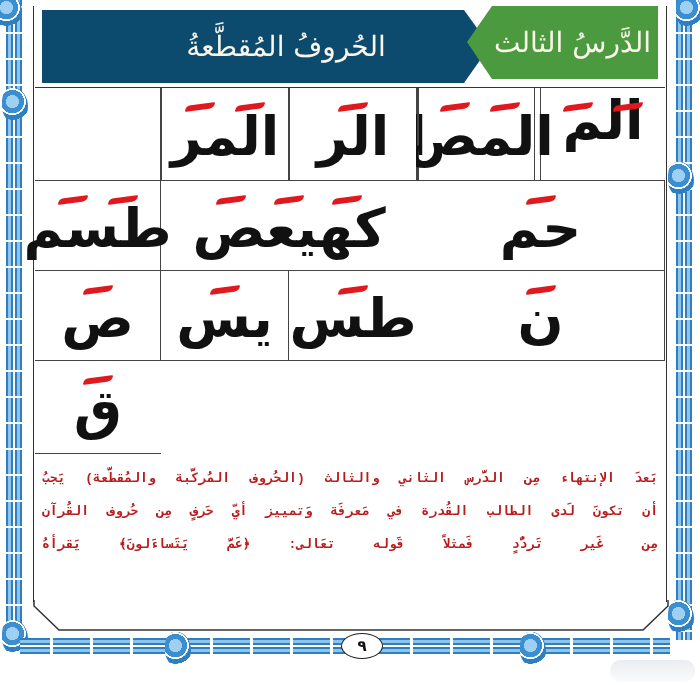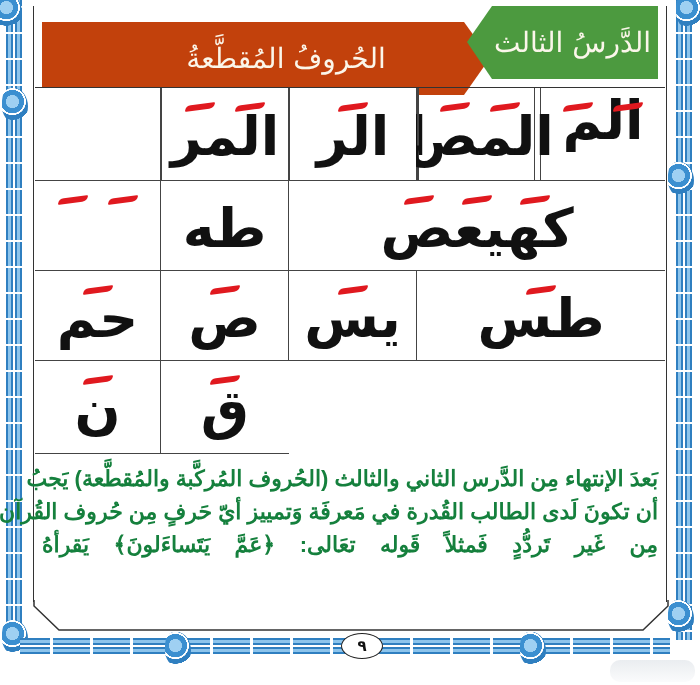--- a/index.html
+++ b/index.html
@@ -30,22 +30,22 @@
     
     .frame {
       position: absolute; left: 33px; top: 6px; width: 634px; height: 624px;
       border-left: 1.5px solid #333; border-right: 1.5px solid #333;
     }
     .frame-bottom-svg { position: absolute; left: 33px; top: 600px; }
 
     
     .header { position: absolute; left: 42px; top: 6px; width: 616px; height: 73px; }
     .banner-red {
-      position: absolute; left: 0; top: 16px; width: 448px; height: 73px;
-      background: #c2410c;
+      position: absolute; left: 0; top: 4px; width: 448px; height: 73px;
+      background: #0c4a6e;
       clip-path: polygon(0 0, 422px 0, 448px 36px, 422px 73px, 0 73px);
       display: flex; align-items: center; justify-content: center;
       padding-left: 0;
     }
     .banner-green {
       position: absolute; left: 425px; top: 0; width: 191px; height: 73px;
       background: #4c9a3f;
       clip-path: polygon(25px 0, 191px 0, 191px 73px, 25px 73px, 0 36px);
       display: flex; align-items: center; justify-content: center;
       padding-left: 20px;
@@ -87,22 +87,22 @@
     }
     .sep-dot {
       display: inline-block; width: 9px; height: 9px; border: 1.2px solid #a08a5a;
       border-radius: 50%; margin: 0 6px; vertical-align: middle;
     }
 
     
     .paragraph {
       position: absolute; left: 42px; top: 462px; width: 616px; height: 150px;
       direction: rtl; text-align: justify;
-      font-family: Liberation Sans, sans-serif; font-size: 22px; line-height: 33px;
-      color: #15803d; font-weight: bold;
+      font-family: Liberation Mono, monospace; font-size: 13px; line-height: 33px;
+      color: #b91c1c; font-weight: bold;
     }
     .paragraph .line { display: block; text-align-last: justify; white-space: nowrap; }
 
     
     .page-num {
       position: absolute; left: 341px; top: 633px; width: 42px; height: 26px;
       border: 1.5px solid #222; border-radius: 50%; background: #fff;
       display: flex; align-items: center; justify-content: center;
       font-size: 15px; color: #111; font-weight: bold;
     }
@@ -166,23 +166,21 @@
   </div>
   <div class="cell no-right" style="display:grid; grid-template-columns:118px 130px; padding:0;">
     <div style="border-right:1.5px solid #444; height:100%; width:118px; position:absolute; left:0; top:0;"></div>
   </div>
 
   <div class="cell">
     <div class="marks">
         <span class="mark"></span>
         <span class="mark"></span>
       </div>
-  </div>
-  <div class="cell">
-    <span class="glyph">طه</span>
+    <span class="glyph">طسم</span>
   </div>
   <div class="cell span2 no-right" style="grid-column: span 2;">
     <div class="marks" style="gap:30px;">
         <span class="mark"></span>
         <span class="mark"></span>
         <span class="mark"></span>
       </div>
     <span class="glyph">كهيعص</span>
   </div>
 

